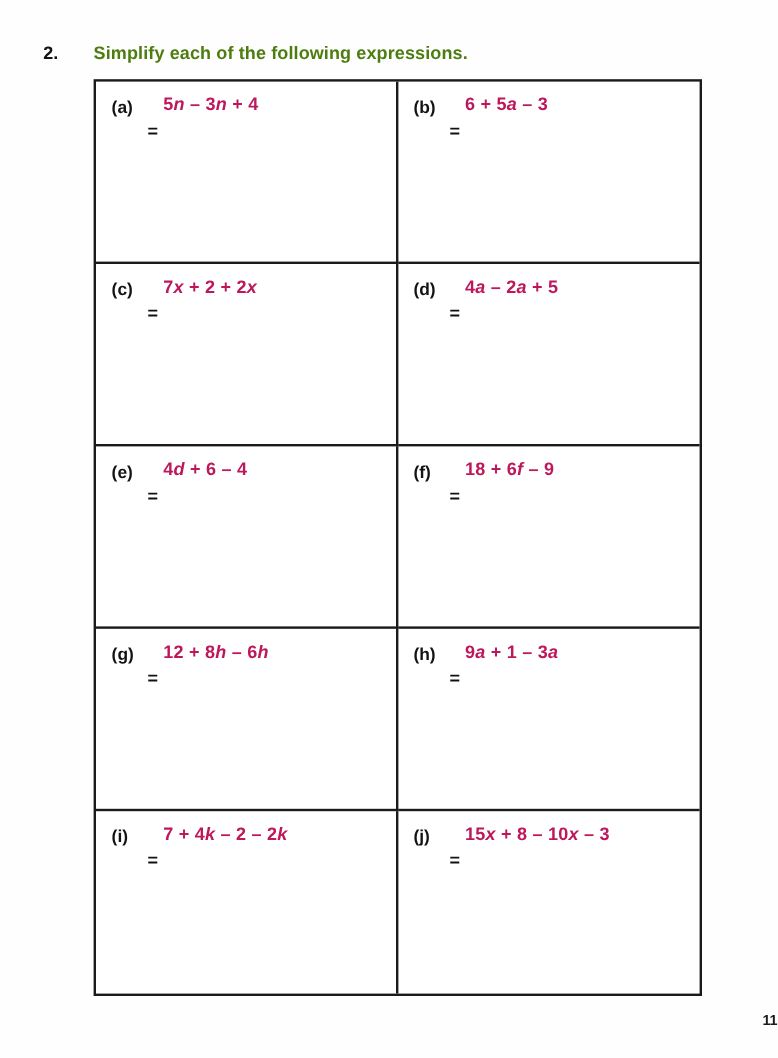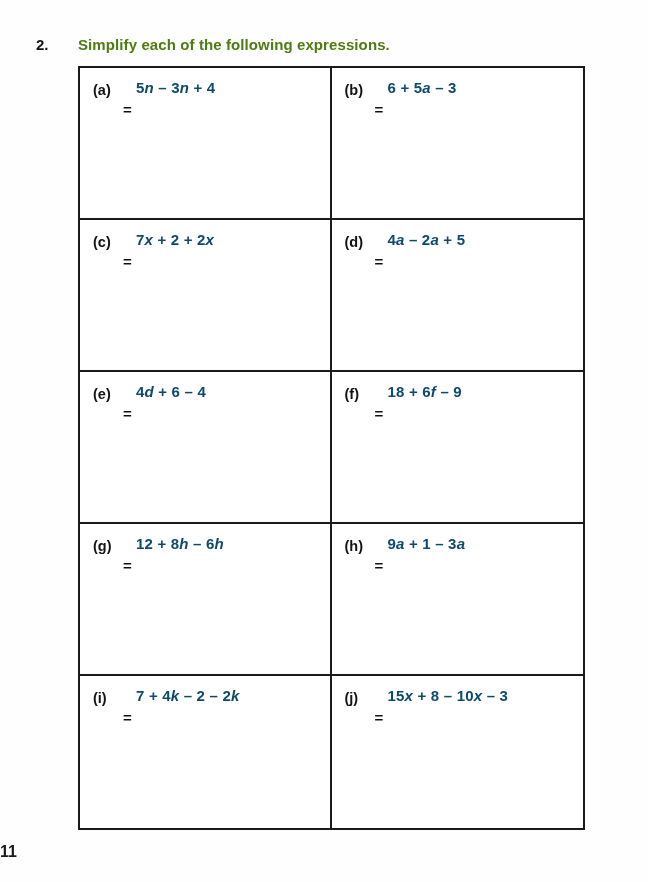--- a/index.html
+++ b/index.html
@@ -82,21 +82,21 @@
     font-size: 14.5px;
     font-weight: 600;
     color: #131313;
   }
   .cell-expr {
     position: absolute;
     left: 56px;
     top: 11px;
     font-size: 15px;
     font-weight: 700;
-    color: #0c4a6e;
+    color: #be185d;
     white-space: nowrap;
     letter-spacing: 0.2px;
   }
   .cell-expr i,
   .cell-expr .v {
     font-style: italic;
     font-weight: 700;
   }
   .cell-eq {
     position: absolute;
@@ -106,22 +106,22 @@
     font-weight: 700;
     color: #101010;
   }
 
   
   .page-number {
     position: absolute;
     left: 0;
     top: 843px;
     width: 648px;
-    text-align: left;
-    font-size: 16px;
+    text-align: right;
+    font-size: 12px;
     font-weight: 700;
     color: #1a1a1a;
   }
 </style>
 </head>
 <body>
 
 <div class="page">
 
   <div class="question-head">

